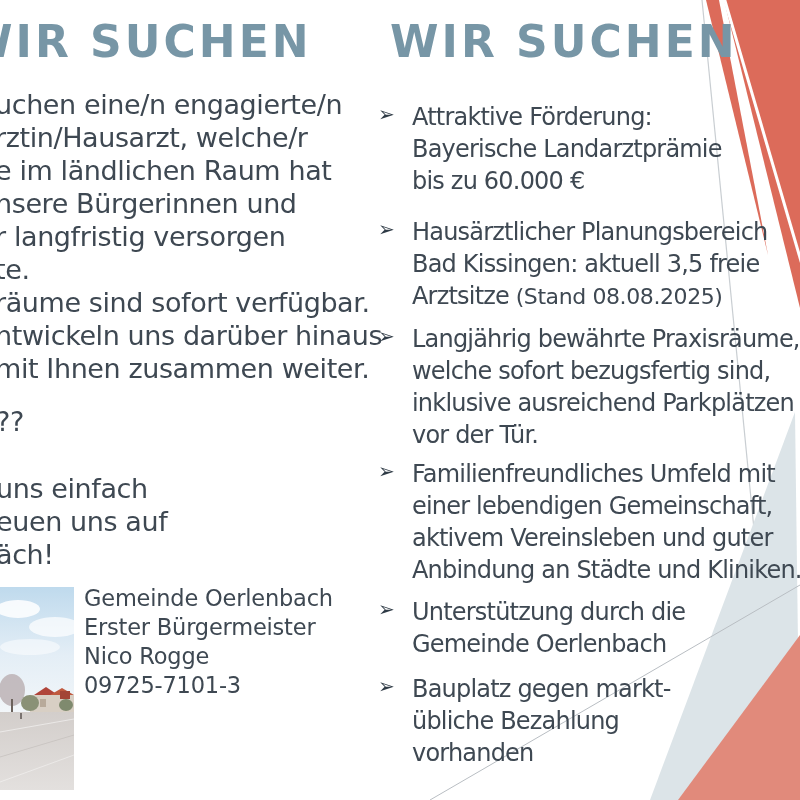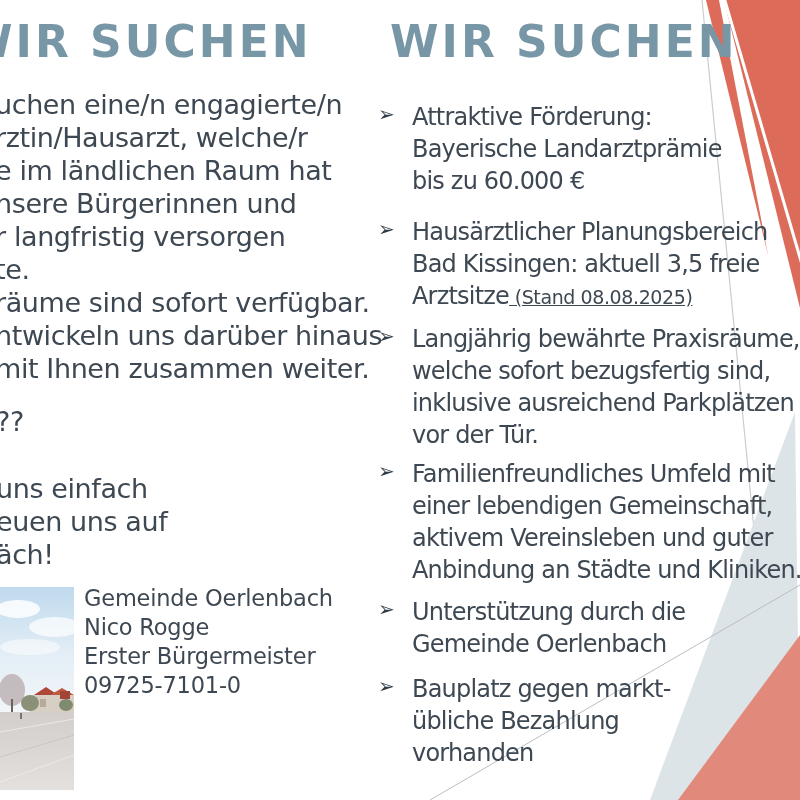--- a/index.html
+++ b/index.html
@@ -17,21 +17,21 @@
   #left-body{position:absolute;top:88px;left:-5px;font-size:27px;line-height:33px;letter-spacing:-0.4px;white-space:nowrap;}
   #left-question{position:absolute;top:406px;left:-4px;font-size:27px;letter-spacing:-0.4px;}
   #left-closing{position:absolute;top:472px;left:-4px;font-size:27px;line-height:33px;letter-spacing:-0.4px;white-space:nowrap;}
   #contact{position:absolute;top:584px;left:84px;font-size:22.5px;line-height:29px;letter-spacing:-0.2px;white-space:nowrap;}
   #bullets{position:absolute;top:0;left:0;width:800px;height:800px;}
   .bullet{position:absolute;left:378px;width:424px;}
   .arrow{
     position:absolute;left:0;top:3px;font-size:20px;color:#2f3b46;line-height:20px;
   }
   .btext{margin-left:34px;font-size:24px;line-height:32px;letter-spacing:-0.8px;white-space:nowrap;}
-  .note{font-size:19px;letter-spacing:-0.4px;text-decoration:underline;}
+  .note{font-size:22px;letter-spacing:-0.4px;}
   .line{white-space:nowrap;}
   #photo{position:absolute;left:0;top:587px;}
 </style>
 </head>
 <body>
 
 <div class="slide">
 
   <svg class="deco" viewBox="0 0 800 800" aria-hidden="true">
 
@@ -101,23 +101,23 @@
 
     <rect x="0" y="125" width="74" height="78" fill="url(#pave)"></rect>
     <line x1="0" y1="145" x2="74" y2="132" stroke="#ffffff" stroke-width="1" opacity="0.5"></line>
     <line x1="0" y1="170" x2="74" y2="148" stroke="#c4bfbc" stroke-width="1" opacity="0.7"></line>
     <line x1="0" y1="195" x2="74" y2="168" stroke="#ffffff" stroke-width="1" opacity="0.4"></line>
     <rect x="20" y="126" width="2" height="6" fill="#7a7370"></rect>
   </svg>
 
   <div id="contact">
       <div class="line">Gemeinde Oerlenbach</div>
+      <div class="line">Erster Bürgermeister</div>
       <div class="line">Nico Rogge</div>
-      <div class="line">Erster Bürgermeister</div>
-      <div class="line">09725-7101-0</div>
+      <div class="line">09725-7101-3</div>
     </div>
 
   <div id="bullets">
       <div class="bullet" style="top: 101px;">
         <span class="arrow">➢</span>
         <div class="btext">
           <div class="line">Attraktive Förderung:</div>
           <div class="line">Bayerische Landarztprämie</div>
           <div class="line">bis zu 60.000 €</div>
         </div>

